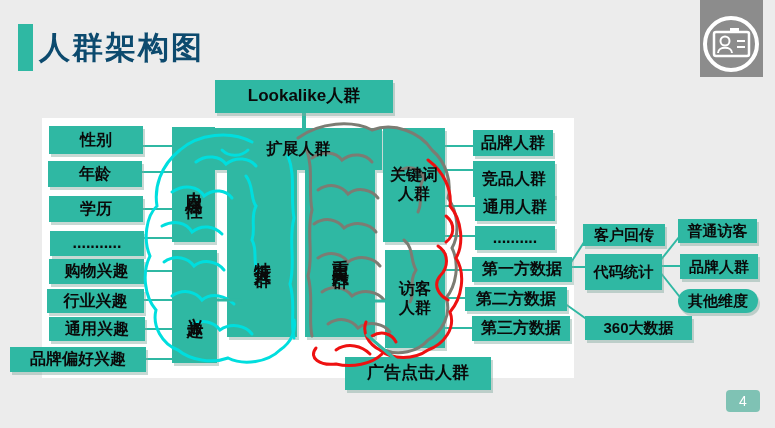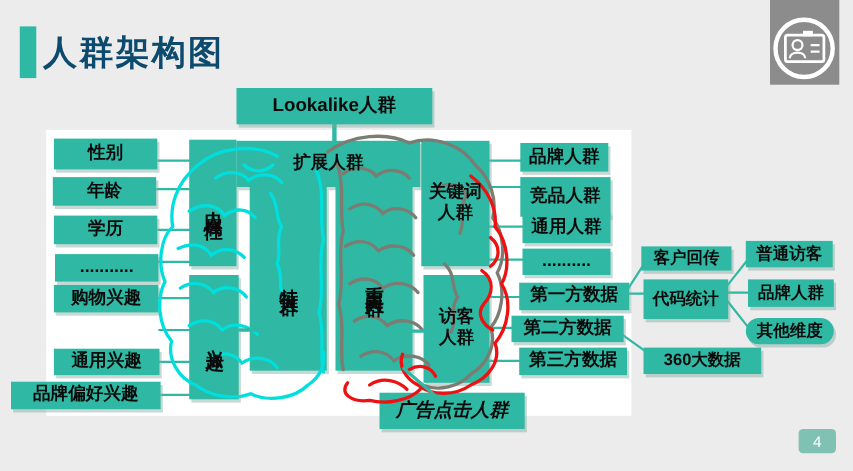--- a/index.html
+++ b/index.html
@@ -80,20 +80,23 @@
     </div>
   <div class="b" style="left:49px;top:196px;width:94px;height:26px;">
       <span>学历</span>
     </div>
   <div class="b" style="left:50px;top:231px;width:94px;height:25px;">
       <span>...........</span>
     </div>
   <div class="b" style="left:49px;top:259px;width:95px;height:25px;">
       <span>购物兴趣</span>
     </div>
+  <div class="b" style="left:47px;top:289px;width:97px;height:24px;">
+      <span>行业兴趣</span>
+    </div>
   <div class="b" style="left:49px;top:317px;width:96px;height:24px;">
       <span>通用兴趣</span>
     </div>
   <div class="b" style="left:10px;top:347px;width:136px;height:25px;">
       <span>品牌偏好兴趣</span>
     </div>
 
   <div class="b v" style="left:172px;top:127px;width:43px;height:115px;font-size:17px;">
       <span>人口属性</span>
     </div>
@@ -112,21 +115,21 @@
     </div>
   <div class="b v" style="left:305px;top:170px;width:70px;height:167px;font-size:17px;">
       <span>重定向人群</span>
     </div>
   <div class="b wrap2" style="left:383px;top:128px;width:62px;height:114px;">
       <span>关键词人群</span>
     </div>
   <div class="b wrap2b" style="left:385px;top:250px;width:60px;height:98px;">
       <span>访客人群</span>
     </div>
-  <div class="b" style="left:345px;top:357px;width:132px;height:33px;font-size:17px;font-style:italic;">
+  <div class="b" style="left:345px;top:357px;width:146px;height:33px;font-size:17px;">
       <span>广告点击人群</span>
     </div>
 
   <div class="b" style="left:473px;top:130px;width:80px;height:26px;">
       <span>品牌人群</span>
     </div>
   <div class="b" style="left:473px;top:161px;width:82px;height:36px;">
       <span>竞品人群</span>
     </div>
   <div class="b" style="left:475px;top:193px;width:80px;height:28px;">

